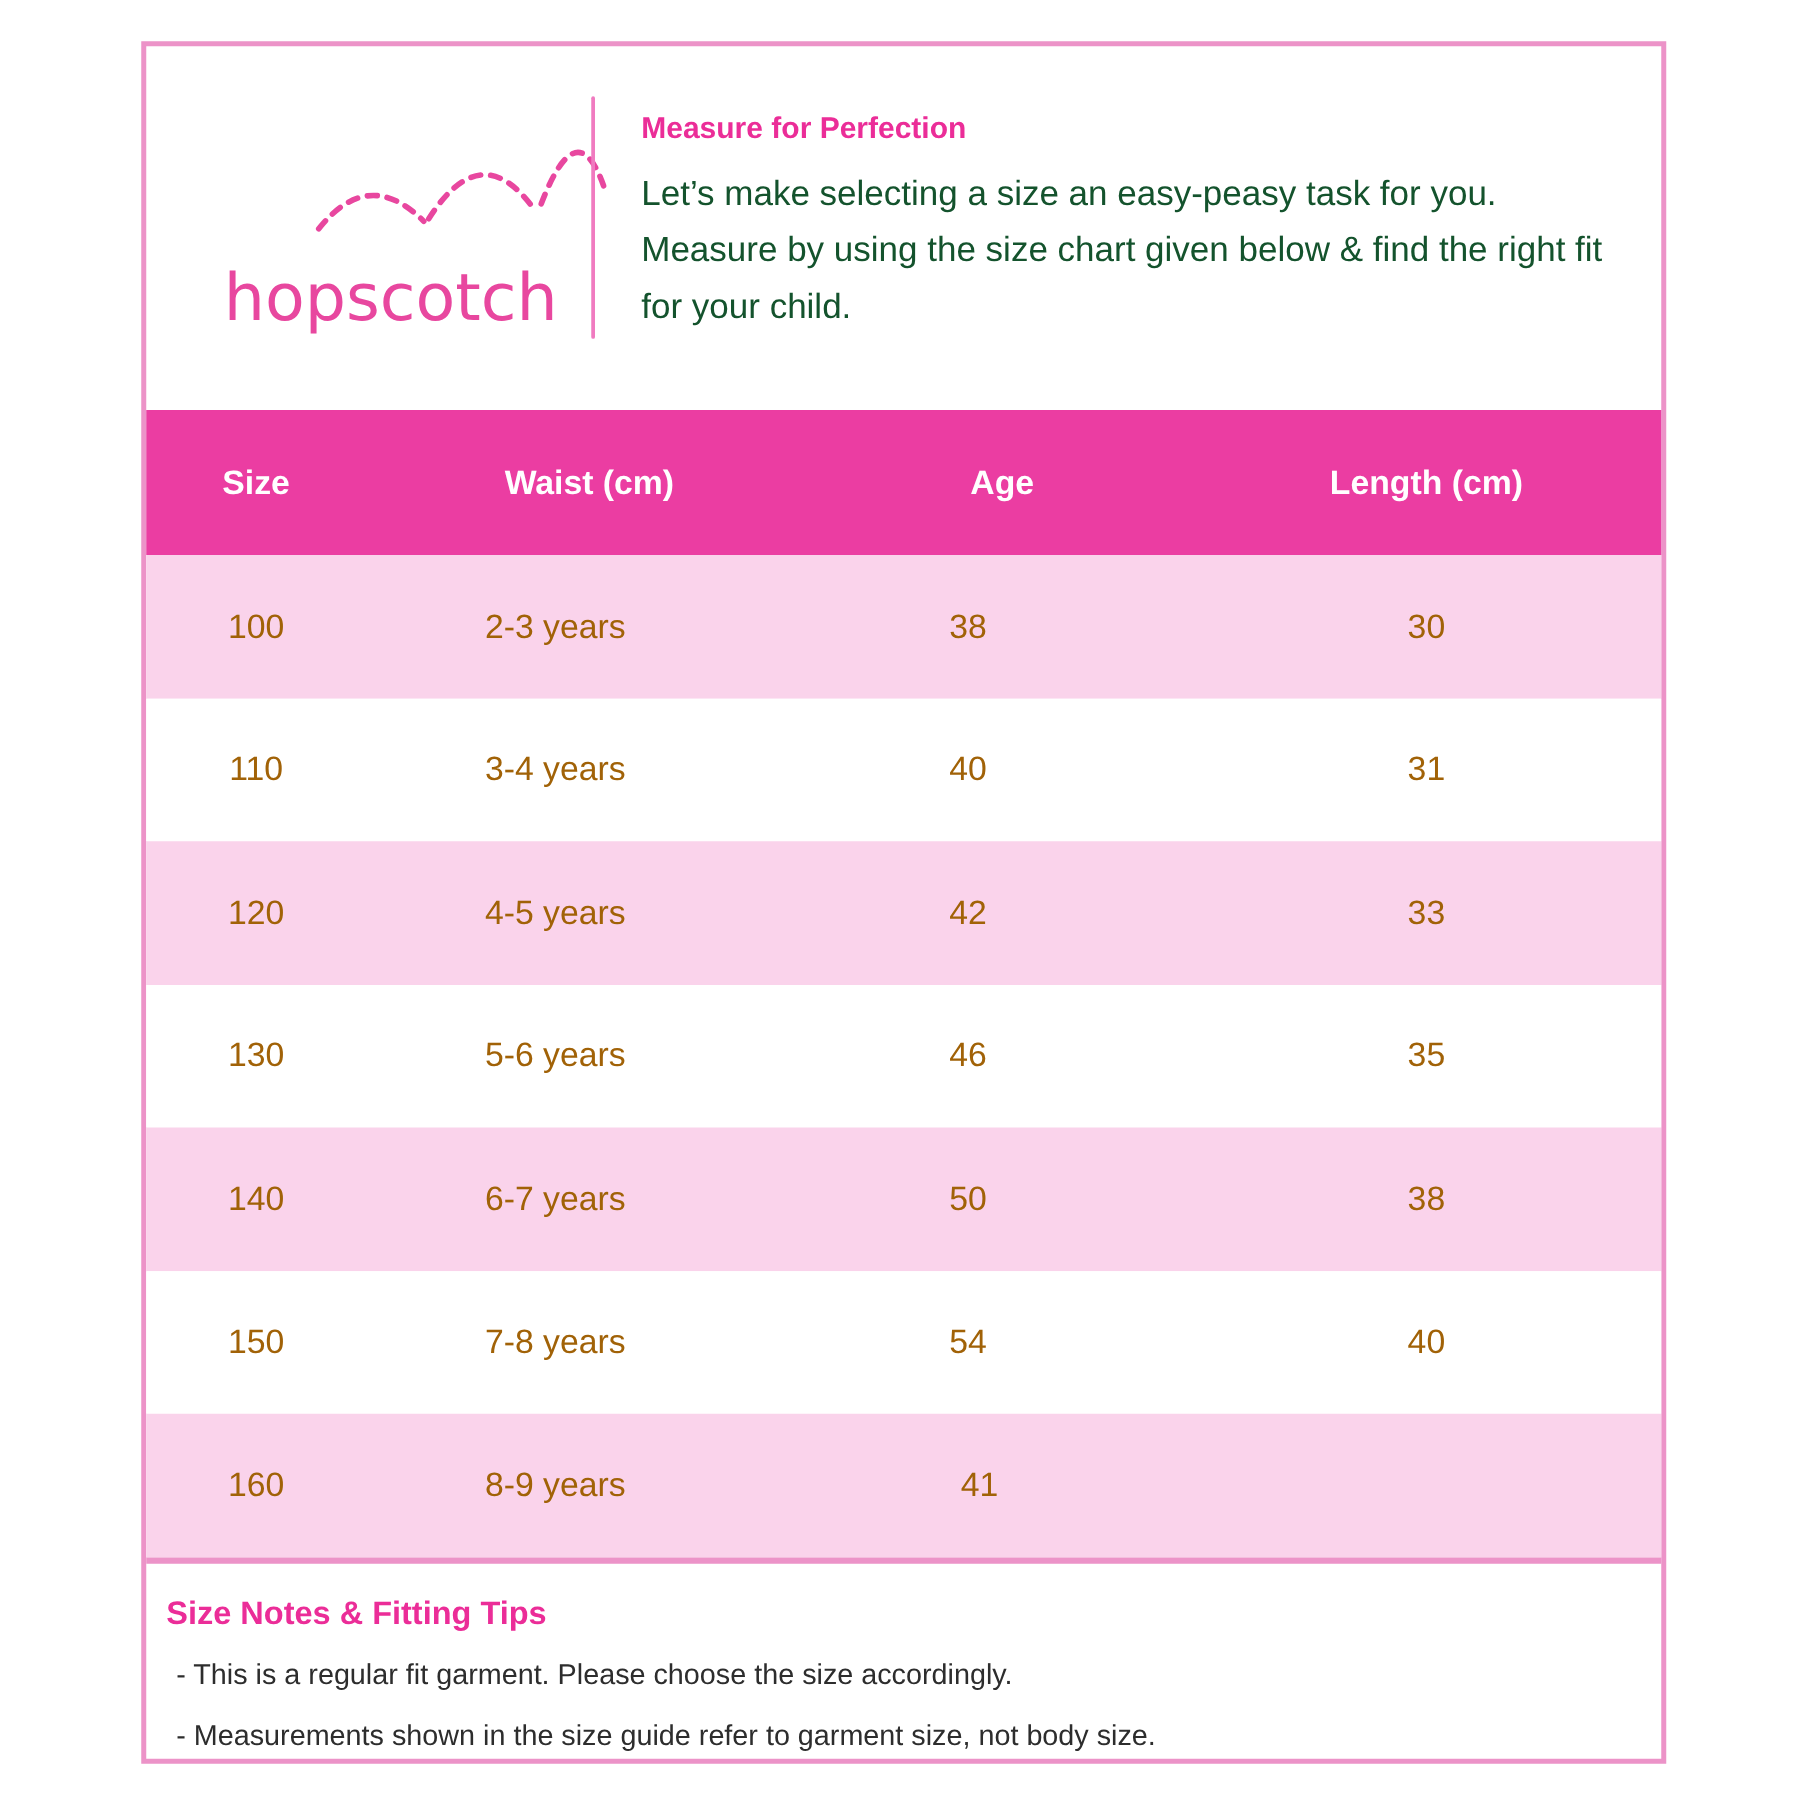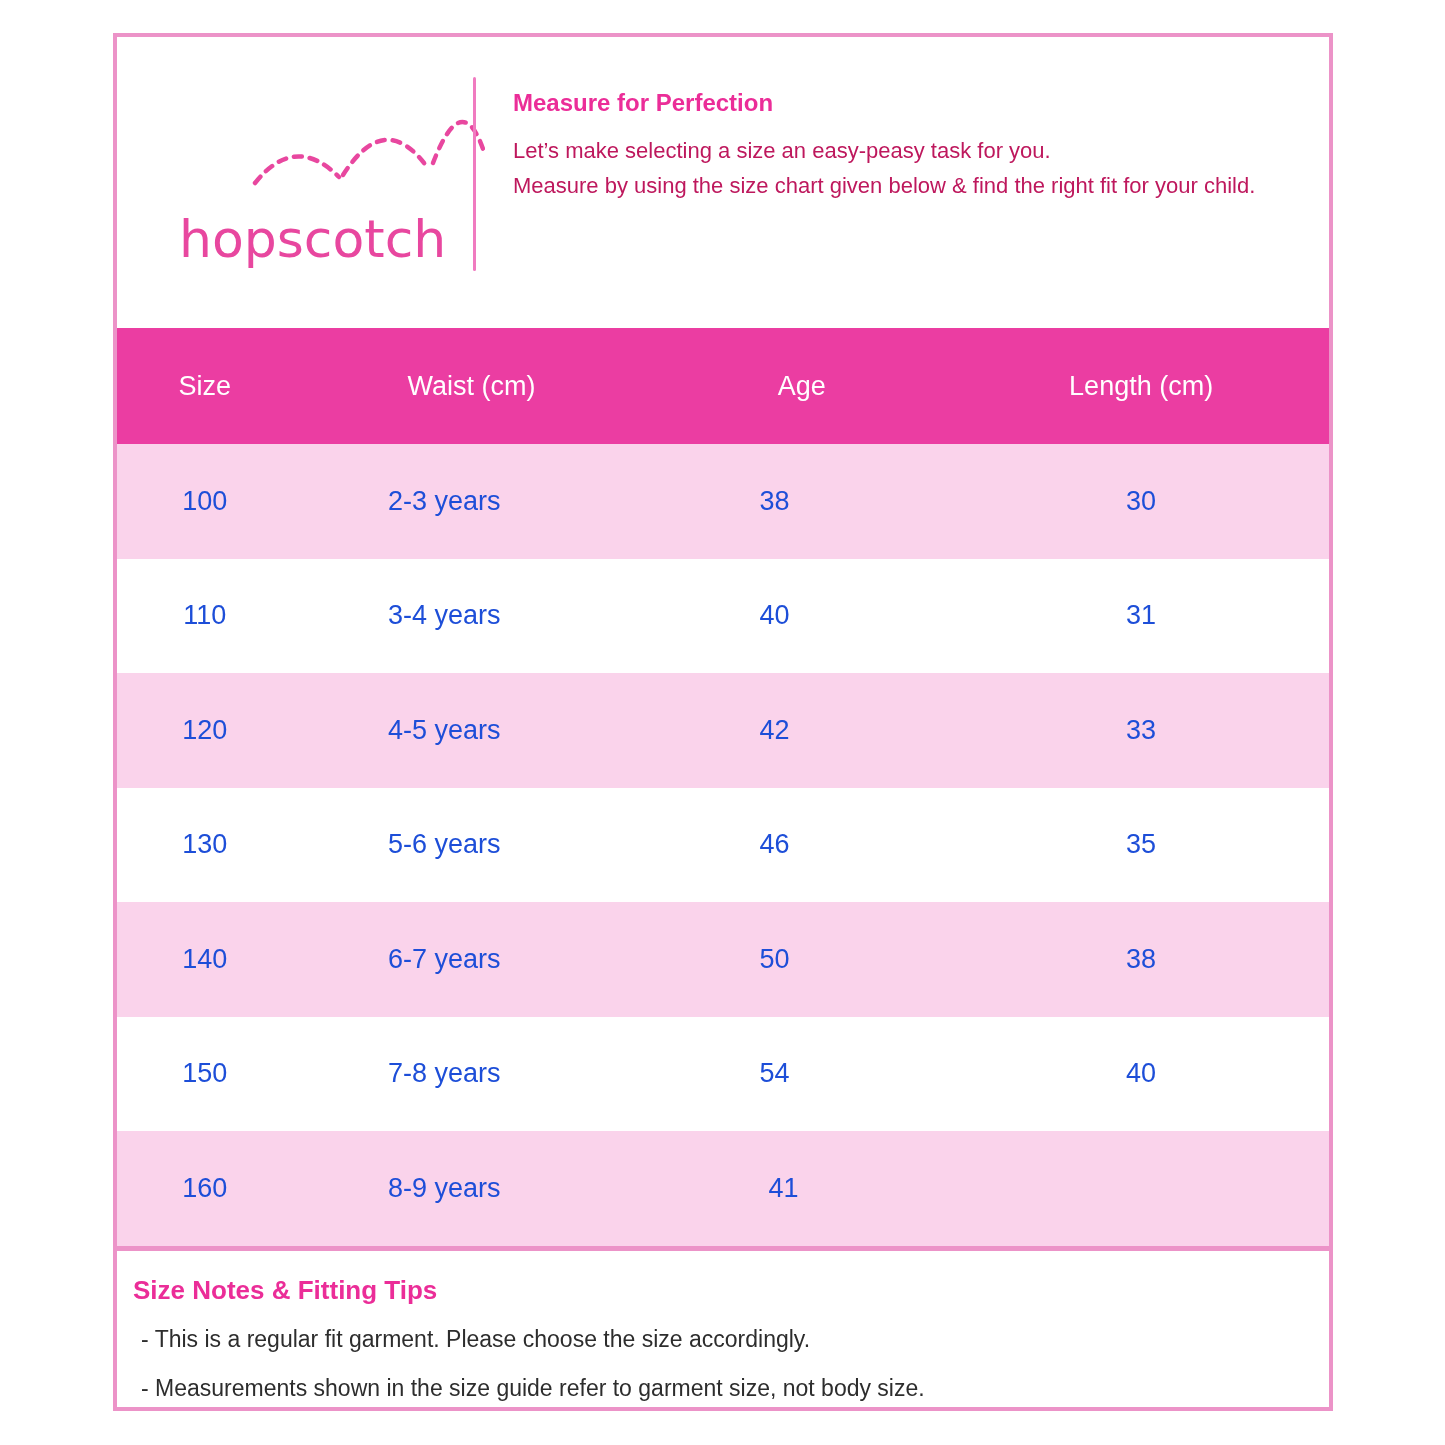--- a/index.html
+++ b/index.html
@@ -38,22 +38,22 @@
     border-radius: 2px;
   }
   .intro-text { position: absolute; left: 396px; top: 52px; width: 795px; }
   .intro-heading {
     font-size: 24px;
     font-weight: bold;
     color: #EB2D98;
     margin-bottom: 16px;
   }
   .intro-body {
-    font-size: 22px;
-    color: #be185d;
+    font-size: 28px;
+    color: #14532d;
     line-height: 1.6;
     width: 780px;
   }
   .fit-type {
     margin-top: 20px;
     font-size: 26px;
     font-weight: bold;
     color: #1E1E1E;
   }
 
@@ -61,32 +61,32 @@
   .size-table { flex: none; display: flex; flex-direction: column; }
   .table-header-row {
     height: 116px; flex: none;
     background: #EB3DA2;
     display: flex;
     align-items: center;
   }
   .table-header-row .cell {
     color: #ffffff;
     font-size: 27px;
-    font-weight: normal;
+    font-weight: bold;
     text-align: center;
   }
   .table-row {
     height: 114.5px; flex: none;
     display: flex;
     align-items: center;
     background: #ffffff;
   }
   .table-row:nth-child(even) { background: #FAD3EB; }
   .table-row .cell {
-    color: #1d4ed8;
+    color: #a16207;
     font-size: 27px;
     text-align: center;
   }
   .cell { flex: none; }
   .col-size   { width: 14.5%; }
   .col-age    { width: 25%; }
   .col-waist  { width: 29.5%; }
   .col-length { width: 31%; }
 
   

